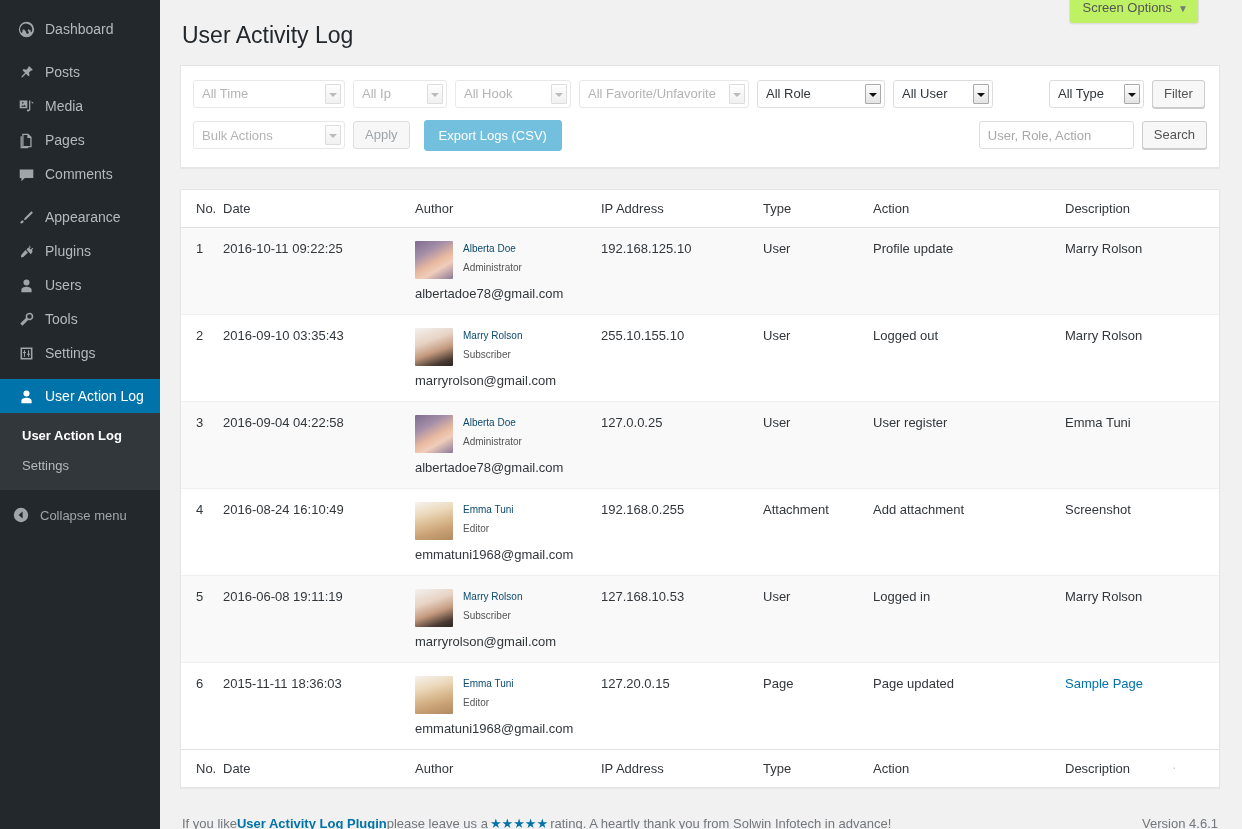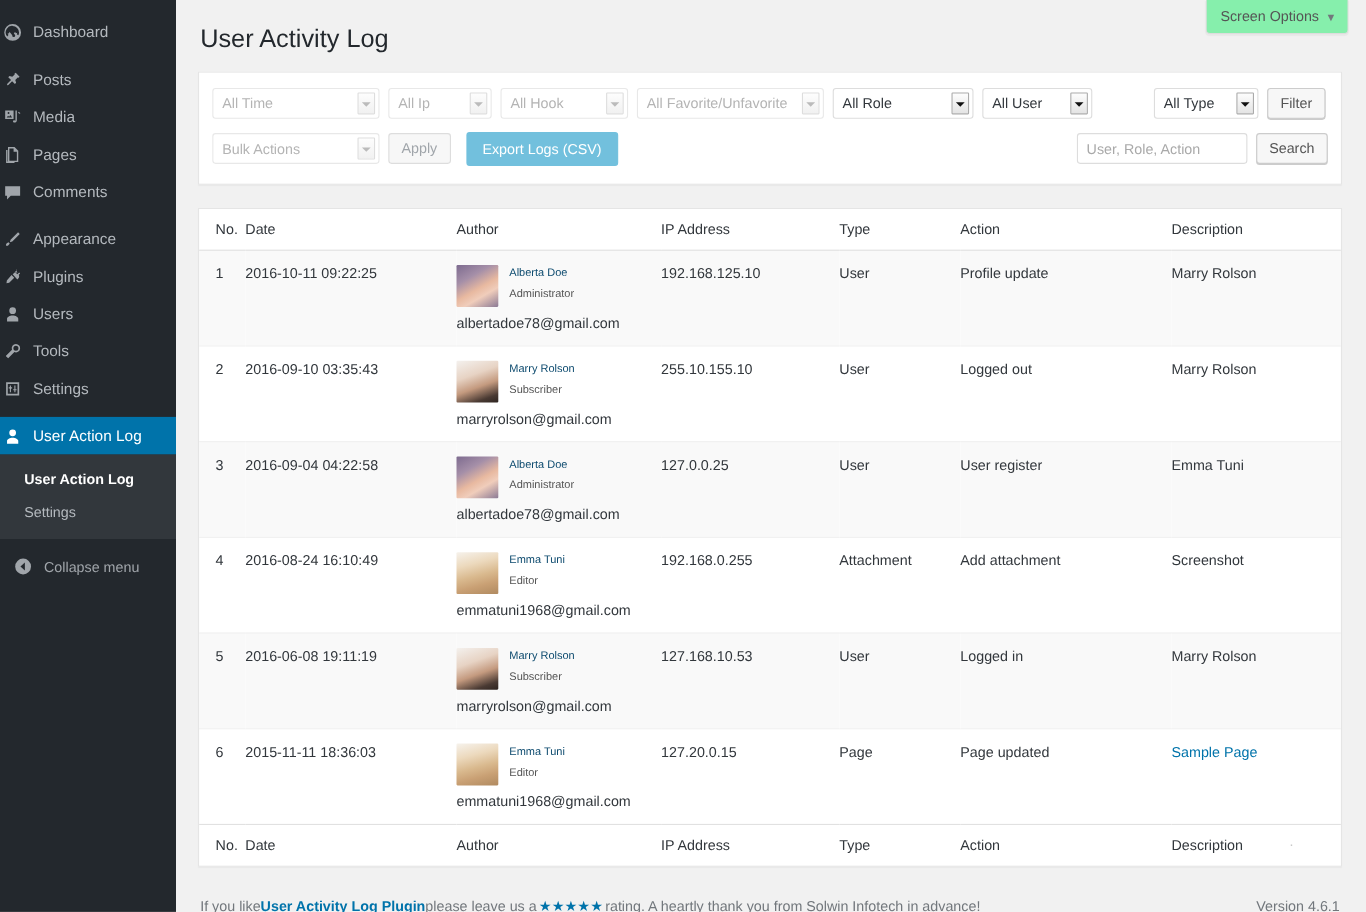--- a/index.html
+++ b/index.html
@@ -15,21 +15,21 @@
   .sidebar {
     width: 160px; flex: 0 0 160px;
     background: #23282d;
     color: #eee;
     position: relative;
     padding-top: 12px;
   }
   .menu-item {
     display: flex; align-items: center;
     height: 34px;
-    padding-left: 1px;
+    padding-left: 16px;
     color: #b4b9be;
     font-size: 14px;
     line-height: 1;
     cursor: pointer;
     position: relative;
   }
   .menu-item .mi-label { padding-left: 9px; font-size: 14px; }
   .menu-item.active {
     background: #0073aa;
     color: #fff;
@@ -72,26 +72,26 @@
 
   
   .content {
     flex: 1 1 auto;
     position: relative;
     background: #f1f1f1;
     padding: 0 22px 0 20px;
     overflow: hidden;
   }
   .screen-options {
-    position: absolute; top: 0; right: 16px;
-    background: #86efac;
+    position: absolute; top: 0; right: 43px;
+    background: #bef264;
     border: 1px solid #ddd;
     border-top: none;
     border-radius: 0 0 4px 4px;
-    padding: 7px 10px 8px 12px;
+    padding: 0 10px 8px 12px;
     font-size: 13px;
     color: #555;
     cursor: pointer;
     box-shadow: 0 1px 1px rgba(0,0,0,.04);
   }
   .screen-options .caret { font-size: 10px; padding-left: 6px; color: #72777c; }
 
   .page-title {
     font-size: 23px;
     font-weight: 400;

